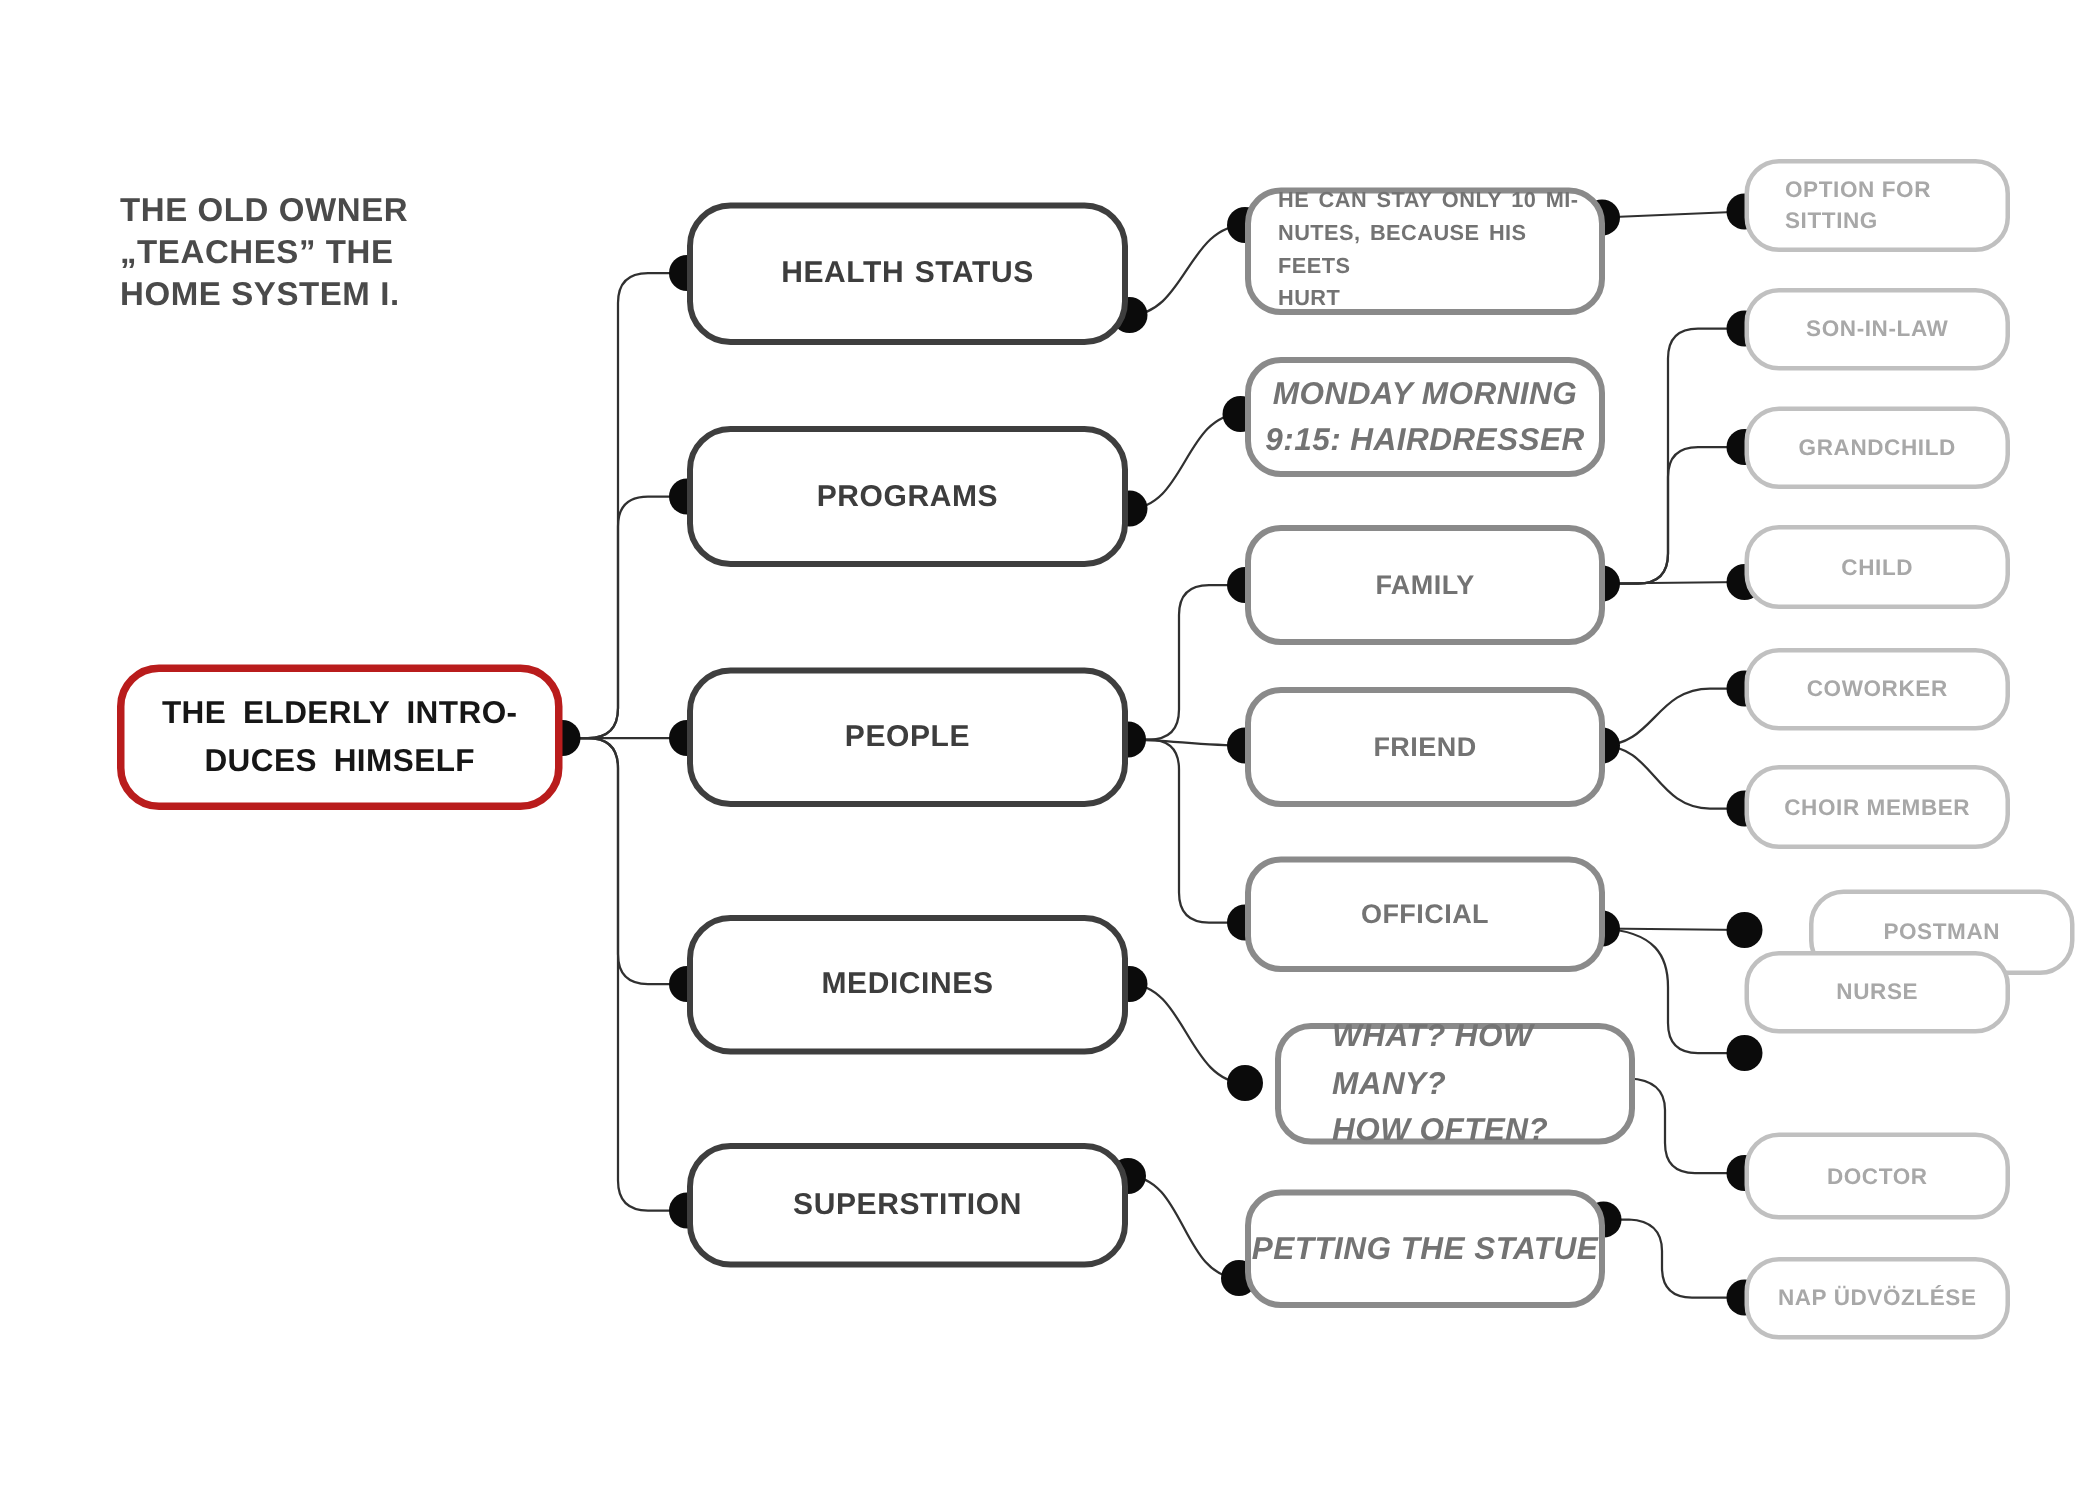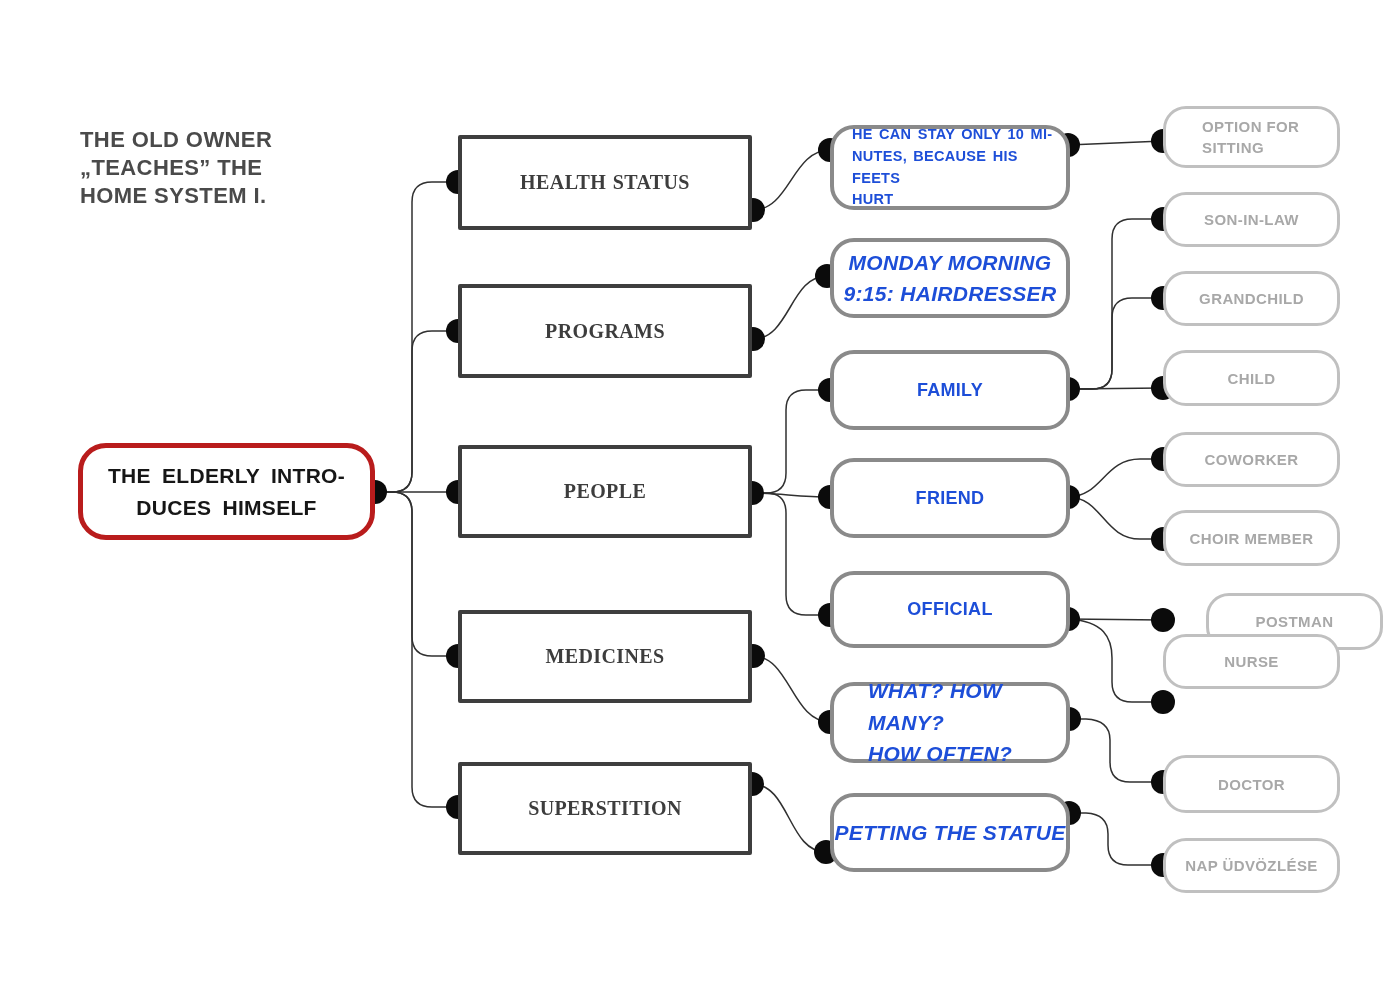--- a/index.html
+++ b/index.html
@@ -11,35 +11,35 @@
   .title{position:absolute;left:80px;top:126px;font-size:22px;font-weight:bold;
          color:#4a4a4a;line-height:28px;letter-spacing:.4px;white-space:pre-line;}
 
   .node{position:absolute;background:#fff;box-sizing:border-box;
         display:flex;align-items:center;justify-content:center;text-align:center;}
   .lbl{white-space:pre-line;font-weight:bold;}
 
   .n0{width:297px;border:5px solid #b91c1c;border-radius:28px;}
   .n0 .lbl{font-size:21px;color:#161616;line-height:1.5;letter-spacing:.3px;word-spacing:5px;}
 
-  .n1{width:294px;border:4.5px solid #3e3e3e;border-radius:2px;font-family:Liberation Serif, serif;}
+  .n1{width:294px;border:4.5px solid #3e3e3e;border-radius:29px;}
   .n1 .lbl{font-size:20px;color:#3d3d3d;letter-spacing:.4px;word-spacing:1px;}
 
   .n2{width:240px;border:4px solid #8a8a8a;border-radius:24px;}
-  .n2 .lbl{font-size:18px;color:#1d4ed8;letter-spacing:.3px;}
+  .n2 .lbl{font-size:18px;color:#737373;letter-spacing:.3px;}
   .n2.small .lbl{font-size:14.5px;line-height:1.5;word-spacing:2px;}
   .n2.med .lbl{font-size:21px;line-height:1.5;font-style:italic;}
 
   .n3{width:177px;border:3.5px solid #c0c0c0;border-radius:23px;}
   .n3 .lbl{font-size:15px;color:#a8a8a8;letter-spacing:.4px;line-height:1.4;}
 
   .ta-left{justify-content:flex-start;text-align:left;}
   .pl18{padding-left:18px;padding-right:8px;}
-  .pl34{padding-left:34px;padding-right:20px;}
-  .pl36{padding-left:36px;padding-right:6px;}
+  .pl34{padding-left:34px;padding-right:20px;margin-left:20px;}
+  .pl36{padding-left:24px;padding-right:6px;}
 </style>
 </head>
 <body>
 
 <div class="canvas">
 
   <svg class="wires" width="1400" height="990" viewBox="0 0 1400 990">
     <g stroke="#303030" stroke-width="1.5" fill="none" stroke-linecap="round">
       <path d="M375,492 L392,492 Q412,492 412,472 L412,202 Q412,182 432,182 L458,182"></path>
       <path d="M375,492 L392,492 Q412,492 412,472 L412,351 Q412,331 432,331 L458,331"></path>
@@ -116,21 +116,21 @@
   </div>
   <div class="node n1" style="left:458px;top:284px;height:94px">
     <span class="lbl">PROGRAMS</span>
   </div>
   <div class="node n1" style="left:458px;top:445px;height:93px">
     <span class="lbl">PEOPLE</span>
   </div>
   <div class="node n1" style="left:458px;top:610px;height:93px">
     <span class="lbl">MEDICINES</span>
   </div>
-  <div class="node n1" style="left:458px;top:762px;height:93px">
+  <div class="node n1" style="left:458px;top:762px;height:83px">
     <span class="lbl">SUPERSTITION</span>
   </div>
 
   <div class="node n2 small ta-left pl18" style="left:830px;top:125px;height:85px">
     <span class="lbl">HE CAN STAY ONLY 10 MI-
 NUTES, BECAUSE HIS FEETS
 HURT</span>
   </div>
   <div class="node n2 med" style="left:830px;top:238px;height:80px">
     <span class="lbl">MONDAY MORNING

